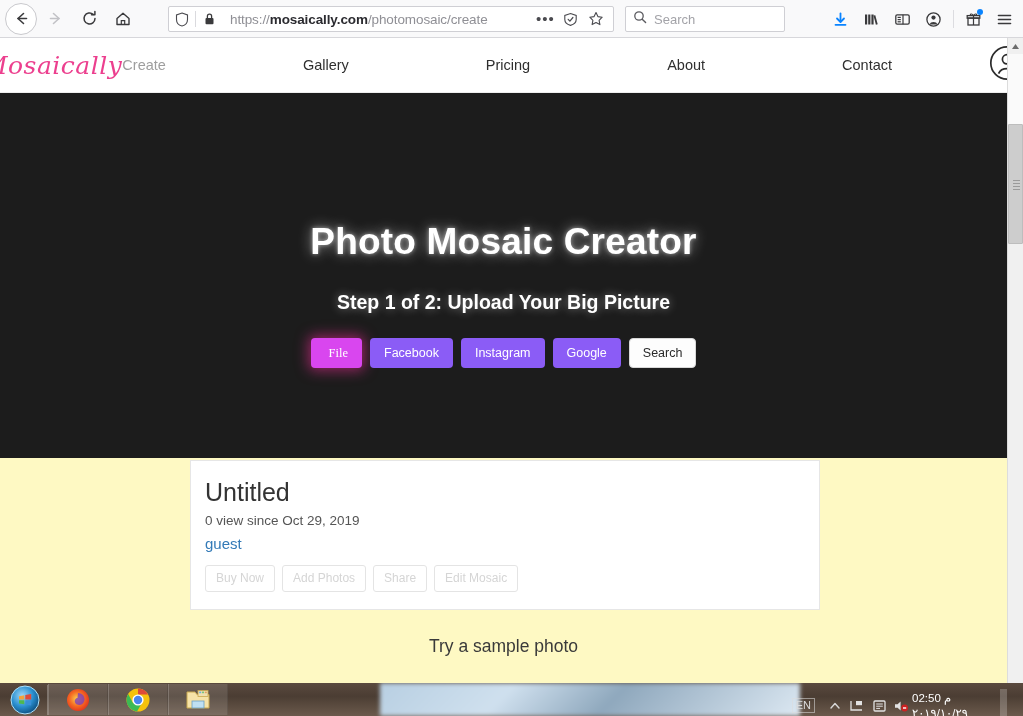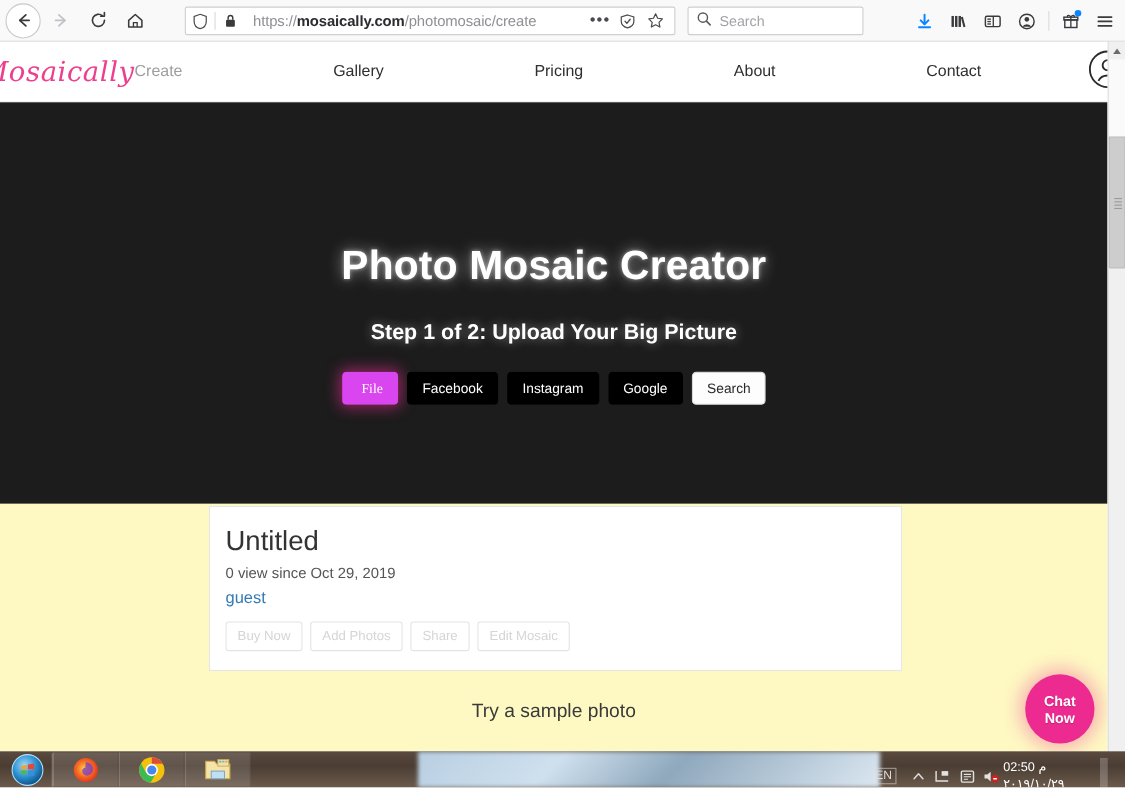--- a/index.html
+++ b/index.html
@@ -216,21 +216,21 @@
     border-radius: 4px;
     color: #ffffff;
     border: 1px solid transparent;
     line-height: 14px;
   }
   .hbtn.pink {
     background: #d946ef;
     box-shadow: 0 0 13px 3px rgba(239,45,150,0.55);
     padding-left: 17px;  font-family: Liberation Serif, serif;
   }
-  .hbtn.blue { background: #000000; }
+  .hbtn.blue { background: #8b5cf6; }
   .hbtn.white {
     background: #fdfdfd;
     color: #2a2a2a;
     border: 1px solid #d8d8d8;
   }
 
   .lower {
     background: #fef9c3;
     height: 226px;
     position: relative;
@@ -578,24 +578,20 @@
         <div class="card-actions">
           <span class="dbtn">Buy Now</span>
           <span class="dbtn">Add Photos</span>
           <span class="dbtn">Share</span>
           <span class="dbtn">Edit Mosaic</span>
         </div>
       </div>
       <div class="try-sample">Try a sample photo</div>
     </div>
 
-    <div class="chat-bubble">
-      <span>Chat</span>
-      <span>Now</span>
-    </div>
   </div>
 
   <div class="scrollbar">
     <div class="sb-arrow">
       <svg width="9" height="7" viewBox="0 0 9 7">
           <path d="M4.5 1 L8 6 L1 6 Z" fill="#6b6b6b"></path>
         </svg>
     </div>
     <div class="sb-track-top"></div>
     <div class="sb-thumb">

